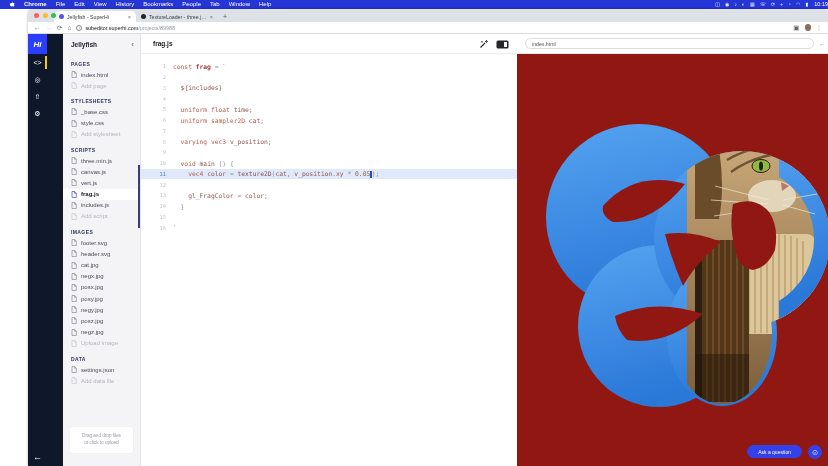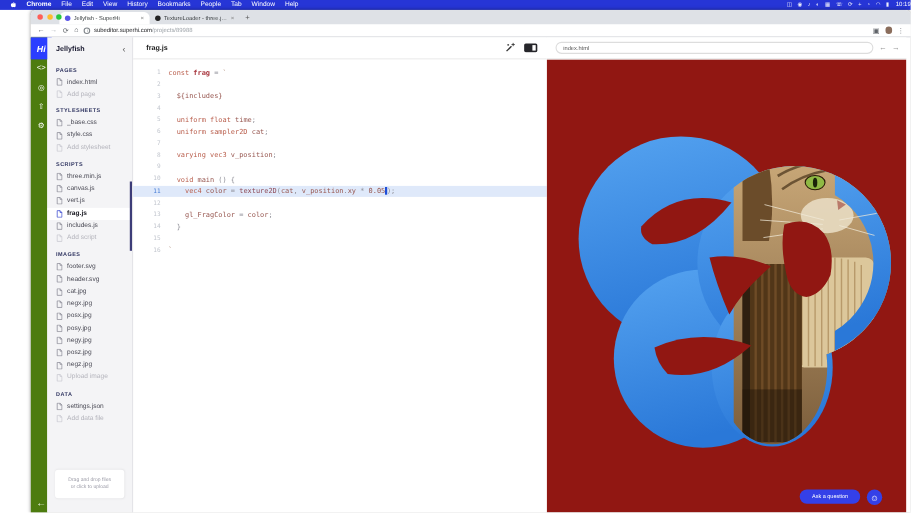--- a/index.html
+++ b/index.html
@@ -43,21 +43,21 @@
                     font-size:4px; color:#80868b; display:flex; align-items:center; justify-content:center; }
   .urltext { font-size:5.4px; color:#202124; }
   .urltext .path { color:#9aa0a6; }
   .avatar { width:6.5px; height:6.5px; border-radius:50%; background:#8a6d5c; }
   .kebab { font-size:6px; letter-spacing:0; }
 
   
   .app { position:absolute; left:0; top:25px; width:800px; height:432px; display:flex; }
 
   
-  .rail { width:15px; background:#4d7c0f; position:relative; flex:none; }
+  .rail { width:35px; background:#0f172a; position:relative; flex:none; }
   .rail-logo { width:19px; height:20px; background:#2b3eff; color:#fff;
                display:flex; align-items:center; justify-content:center;
                font-size:8px; font-style:italic; font-weight:bold; transform:none; }
   .rail-ic { width:19px; height:17px; display:flex; align-items:center; justify-content:center;
              color:#fff; position:relative; }
   .rail-ic.active::after { content:""; position:absolute; right:0; top:2px; bottom:2px;
                            width:2px; background:#f5c518; }
   .rail-ic .glyph { font-size:7px; }
   .rail-back { position:absolute; left:0; bottom:4px; width:19px; text-align:center;
                color:#fff; font-size:9px; }

